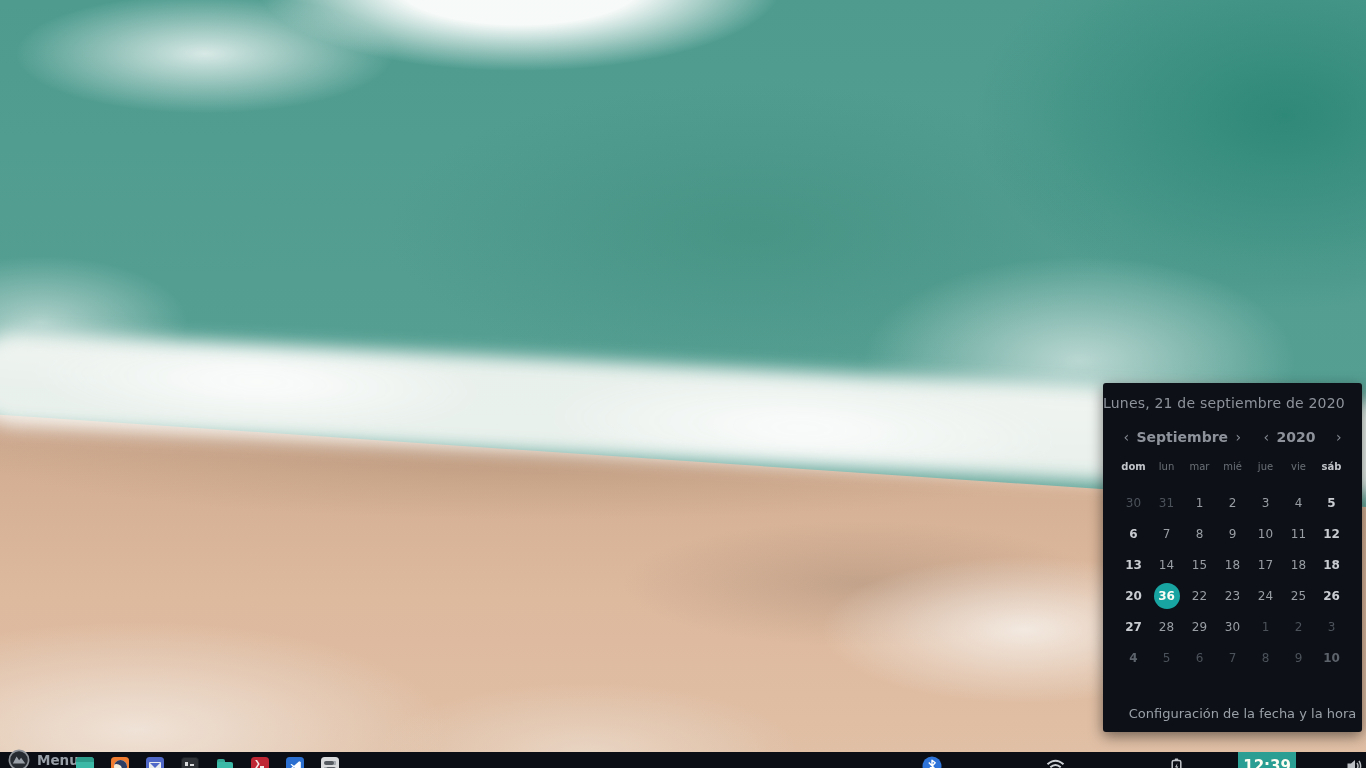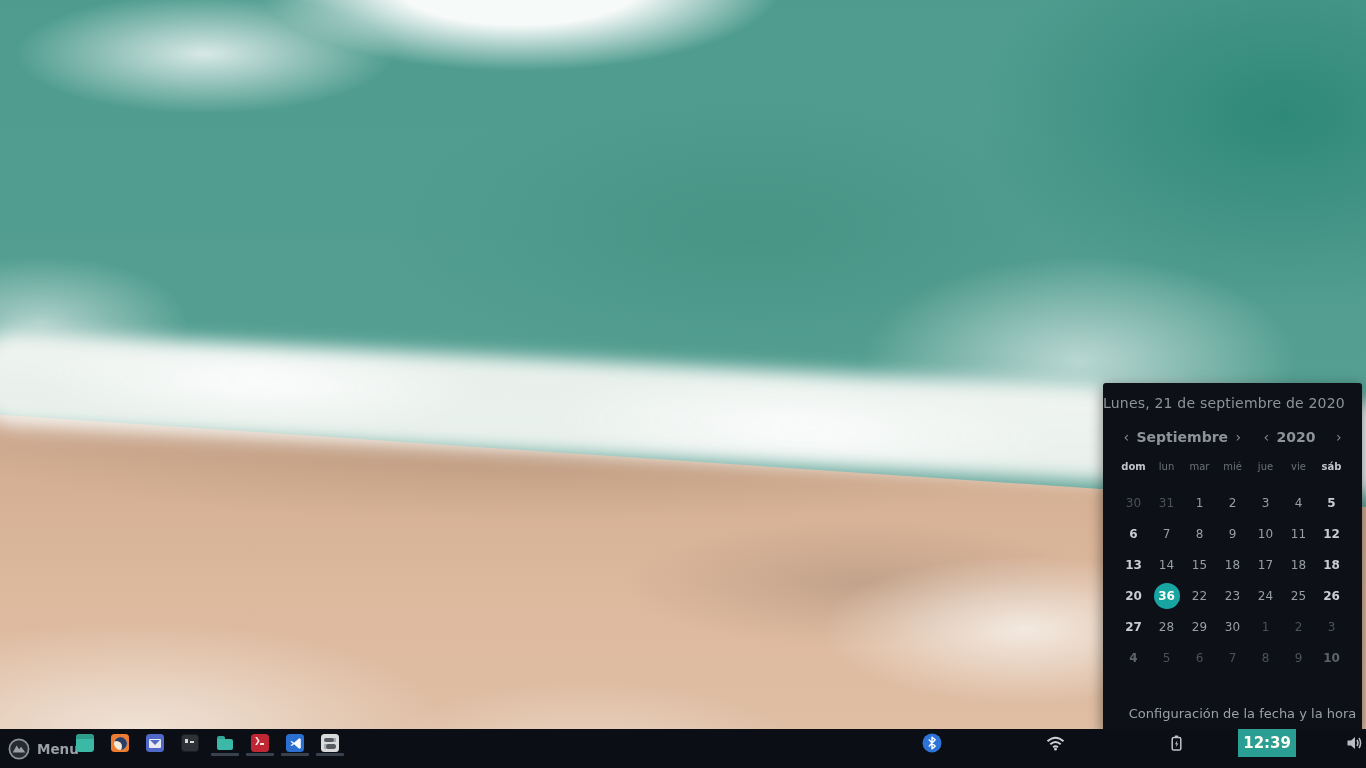--- a/index.html
+++ b/index.html
@@ -59,21 +59,21 @@
   .cal-d.wd  { color:#999ea4; }
   .cal-d.we  { color:#c9cdd1; font-weight:bold; }
   .cal-d.out { color:#4c525a; }
   .cal-d.out-we { color:#5d636b; font-weight:bold; }
   .cal-d.sel { width:26px; height:26px; margin:auto; border-radius:50%;
     background:var(--accent,#18a5a2); color:#fdfdf4; font-weight:bold; }
   .cal-footer { position:absolute; bottom:11px; left:0; right:0; text-align:center;
     font-size:13px; color:#9aa0a7; cursor:pointer;margin-left:20px; }
 
   
-  .panel { position:absolute; left:0; bottom:0; width:1366px; height:39px;
+  .panel { position:absolute; left:0; bottom:0; width:1366px; height:16px;
     background:#0c0e15; z-index:10; display:flex; align-items:center; }
   .menu-button { display:flex; align-items:center; gap:7px; padding:0 10px 0 8px;
     height:100%; cursor:pointer; }
   .menu-label { font-size:13.5px; font-weight:bold; color:#9aa0a8; }
   .launchers { position:absolute; left:75px; top:0; height:28px;
     display:flex; align-items:center; gap:15px; }
   .launcher { position:relative; width:20px; height:20px; display:flex;
     align-items:center; justify-content:center; cursor:pointer; }
   .launcher.running::after { content:''; position:absolute; left:-4px; right:-4px;
     bottom:-3px; height:3px; background:#39414e; border-radius:1px; }

